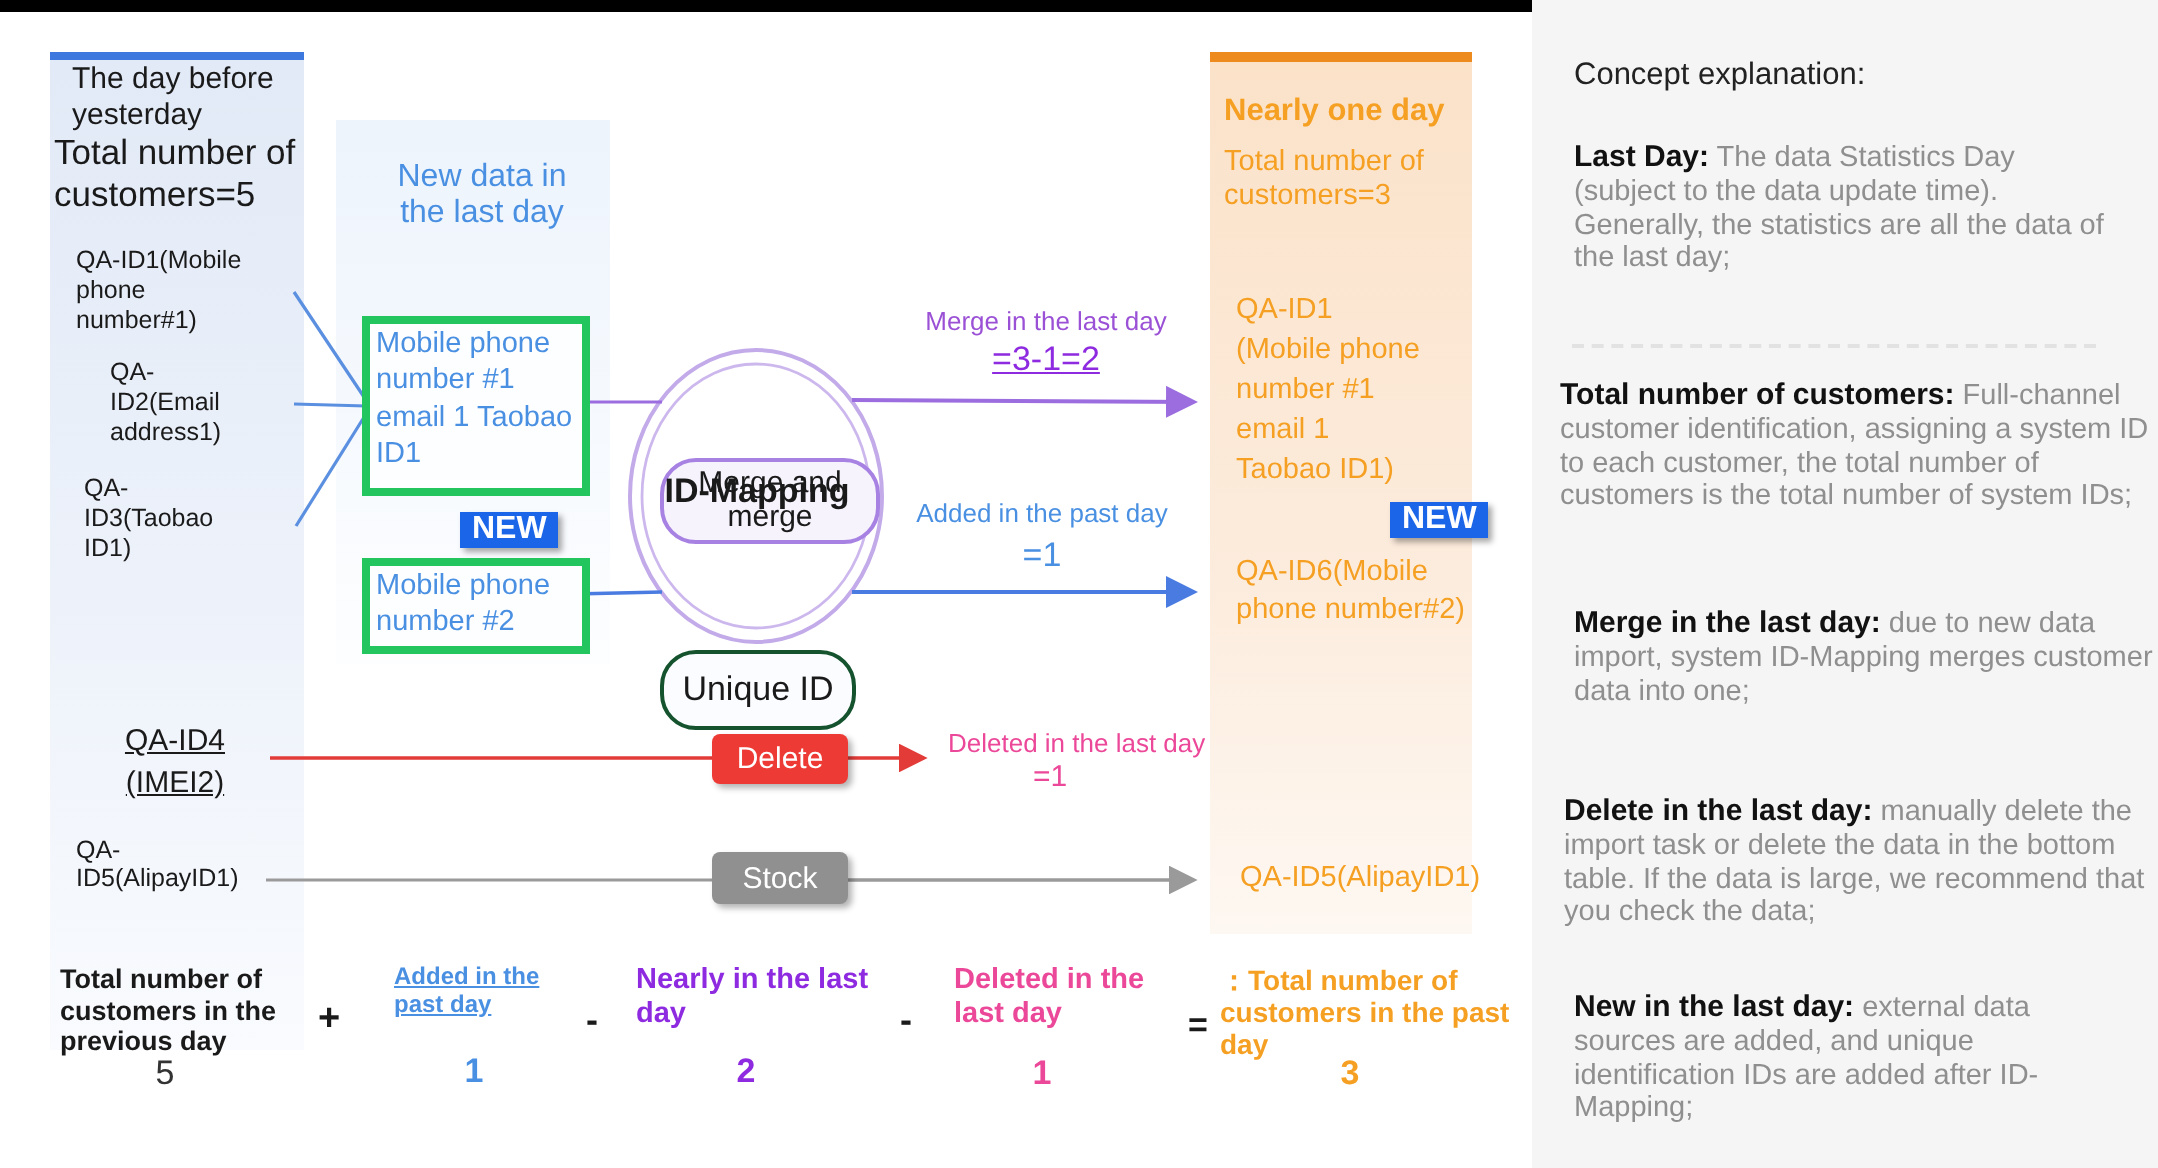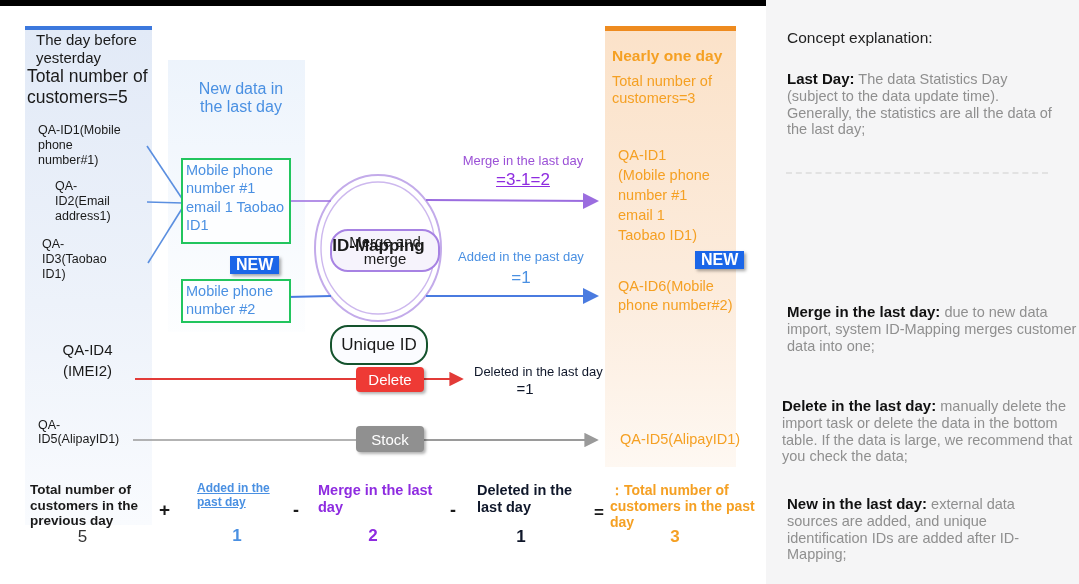--- a/index.html
+++ b/index.html
@@ -13,37 +13,37 @@
   .panel-left{left:25px;top:30px;width:127px;height:495px;
               background:linear-gradient(180deg,#e2eaf7 0%,#edf2fa 55%,#f9fbfe 100%);}
   .panel-mid{left:168px;top:60px;width:137px;height:272px;
              background:linear-gradient(180deg,rgba(231,240,251,.75),rgba(246,250,254,.25));}
   .panel-orange{left:605px;top:30px;width:131px;height:437px;
                 background:linear-gradient(180deg,#fbe2c9 0%,#fcecdd 60%,#fef8f2 100%);}
   .panel-gray{left:766px;top:0;width:313px;height:584px;background:#f5f5f6;}
   .bar-blue{left:25px;top:26px;width:127px;height:4px;background:#3c78dd;}
   .bar-orange{left:605px;top:26px;width:131px;height:5px;background:#ee8b1f;}
   
-  .bluebox{border:2px solid #22c55e;background:#fdfeff;color:#4a90e2;
+  .bluebox{border:4px solid #22c55e;background:#fdfeff;color:#4a90e2;
            font-size:14.5px;line-height:1.26;padding:1px 3px;white-space:pre-line;}
   .pill{border-radius:18px;font-size:15px;line-height:1.12;display:flex;
         align-items:center;justify-content:center;text-align:center;margin-top:48px;}
   .pill-merge{border:2px solid #a782e3;background:#f6f3fc;}
   .pill-unique{border:2px solid #14532d;background:#fbfcff;font-size:17px;}
   .badge-new{background:#1b66e8;color:#fff;font-weight:bold;font-size:16px;
              padding:0 6px;box-shadow:2px 2px 3px rgba(0,0,0,.35);}
   .badge-del{background:#ee3a35;color:#fff;font-size:15px;border-radius:4px;
              display:flex;align-items:center;justify-content:center;
              box-shadow:2px 2px 3px rgba(0,0,0,.3);}
   .badge-stock{background:#909090;color:#fff;font-size:15px;border-radius:4px;
              display:flex;align-items:center;justify-content:center;
              box-shadow:2px 2px 3px rgba(0,0,0,.3);}
   
   .blue{color:#4a90e2;} .purple{color:#9b51d6;} .vpurple{color:#8e2be0;}
-  .red{color:#0f172a;} .orange{color:#f5a023;}
+  .red{color:#ec4899;} .orange{color:#f5a023;}
   .bold{font-weight:bold;}
   
   .exp-p{font-size:14.5px;line-height:1.16;color:#8f8f8f;}
   .exp-p b{color:#111;font-size:15px;margin-top:45px;}
   .divider-dashed{border-top:2px dashed #e2e2e2;height:0;}
   svg{pointer-events:none;}
 </style>
 </head>
 <body>
 
@@ -97,21 +97,21 @@
 customers=5</div>
   <div class="abs pre" style="left:38px;top:123px;width:110px;font-size:12.5px;line-height:1.18;">QA-ID1(Mobile
 phone
 number#1)</div>
   <div class="abs pre" style="left:55px;top:179px;width:100px;font-size:12.5px;line-height:1.18;">QA-
 ID2(Email
 address1)</div>
   <div class="abs pre" style="left:42px;top:237px;width:100px;font-size:12.5px;line-height:1.18;">QA-
 ID3(Taobao
 ID1)</div>
-  <div class="abs pre center" style="left:40px;top:339px;width:95px;font-size:15px;line-height:1.4;">QA-ID4
+  <div class="abs pre center" style="left:40px;top:360px;width:95px;font-size:15px;line-height:1.4;text-decoration:underline;">QA-ID4
 (IMEI2)</div>
   <div class="abs pre" style="left:38px;top:418px;width:110px;font-size:12.5px;line-height:1.15;">QA-
 ID5(AlipayID1)</div>
 
   <div class="abs pre center blue" style="left:185px;top:80px;width:112px;font-size:16px;line-height:1.15;">New data in
 the last day</div>
   <div class="abs bluebox" style="left:181px;top:158px;width:100px;height:80px;">Mobile phone
 number #1
 email 1 Taobao
 ID1</div>
@@ -146,38 +146,41 @@
 
   <div class="abs pre bold" style="left:30px;top:482px;width:110px;font-size:13.5px;line-height:1.15;">Total number of
 customers in the
 previous day</div>
   <div class="abs center" style="left:30px;top:527px;width:105px;font-size:17px;color:#333;">5</div>
   <div class="abs bold" style="left:159px;top:499px;font-size:19px;">+</div>
   <div class="abs pre bold blue" style="left:197px;top:482px;width:95px;font-size:12px;line-height:1.15;text-decoration:underline;">Added in the
 past day</div>
   <div class="abs center bold blue" style="left:197px;top:526px;width:80px;font-size:17px;">1</div>
   <div class="abs bold" style="left:293px;top:500px;font-size:18px;">-</div>
-  <div class="abs pre bold vpurple" style="left:318px;top:482px;width:128px;font-size:14.5px;line-height:1.15;">Merge in the last
+  <div class="abs pre bold vpurple" style="left:318px;top:482px;width:128px;font-size:14.5px;line-height:1.15;">Nearly in the last
 day</div>
   <div class="abs center bold vpurple" style="left:318px;top:526px;width:110px;font-size:17px;">2</div>
   <div class="abs bold" style="left:450px;top:500px;font-size:18px;">-</div>
   <div class="abs pre bold red" style="left:477px;top:482px;width:105px;font-size:14.5px;line-height:1.15;">Deleted in the
 last day</div>
   <div class="abs center bold red" style="left:477px;top:527px;width:88px;font-size:17px;">1</div>
   <div class="abs bold" style="left:594px;top:503px;font-size:17px;">=</div>
   <div class="abs pre bold orange" style="left:610px;top:482px;width:158px;font-size:14px;line-height:1.15;">：Total number of
 customers in the past
 day</div>
   <div class="abs center bold orange" style="left:640px;top:527px;width:70px;font-size:17px;">3</div>
 
   <div class="abs" style="left:787px;top:29px;font-size:15.5px;color:#222;">Concept explanation:</div>
   <div class="abs exp-p" style="left:787px;top:70px;width:274px;">
     <b>Last Day:</b><span> The data Statistics Day (subject to the data update time). Generally, the statistics are all the data of the last day;</span>
   </div>
   <div class="abs divider-dashed" style="left:786px;top:172px;width:262px;"></div>
+  <div class="abs exp-p" style="left:780px;top:189px;width:300px;">
+    <b>Total number of customers:</b><span> Full-channel customer identification, assigning a system ID to each customer, the total number of customers is the total number of system IDs;</span>
+  </div>
   <div class="abs exp-p" style="left:787px;top:303px;width:292px;">
     <b>Merge in the last day:</b><span> due to new data import, system ID-Mapping merges customer data into one;</span>
   </div>
   <div class="abs exp-p" style="left:782px;top:397px;width:300px;">
     <b>Delete in the last day:</b><span> manually delete the import task or delete the data in the bottom table. If the data is large, we recommend that you check the data;</span>
   </div>
   <div class="abs exp-p" style="left:787px;top:495px;width:236px;">
     <b>New in the last day:</b><span> external data sources are added, and unique identification IDs are added after ID-Mapping;</span>
   </div>
 

